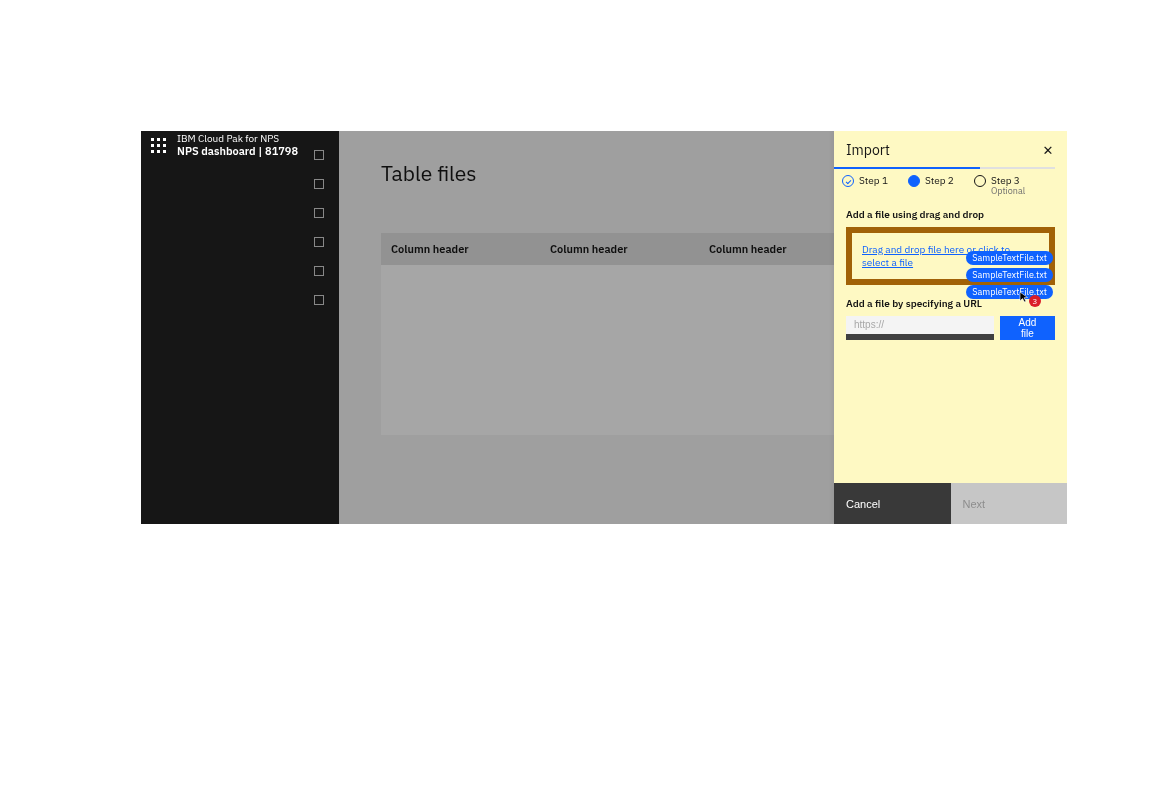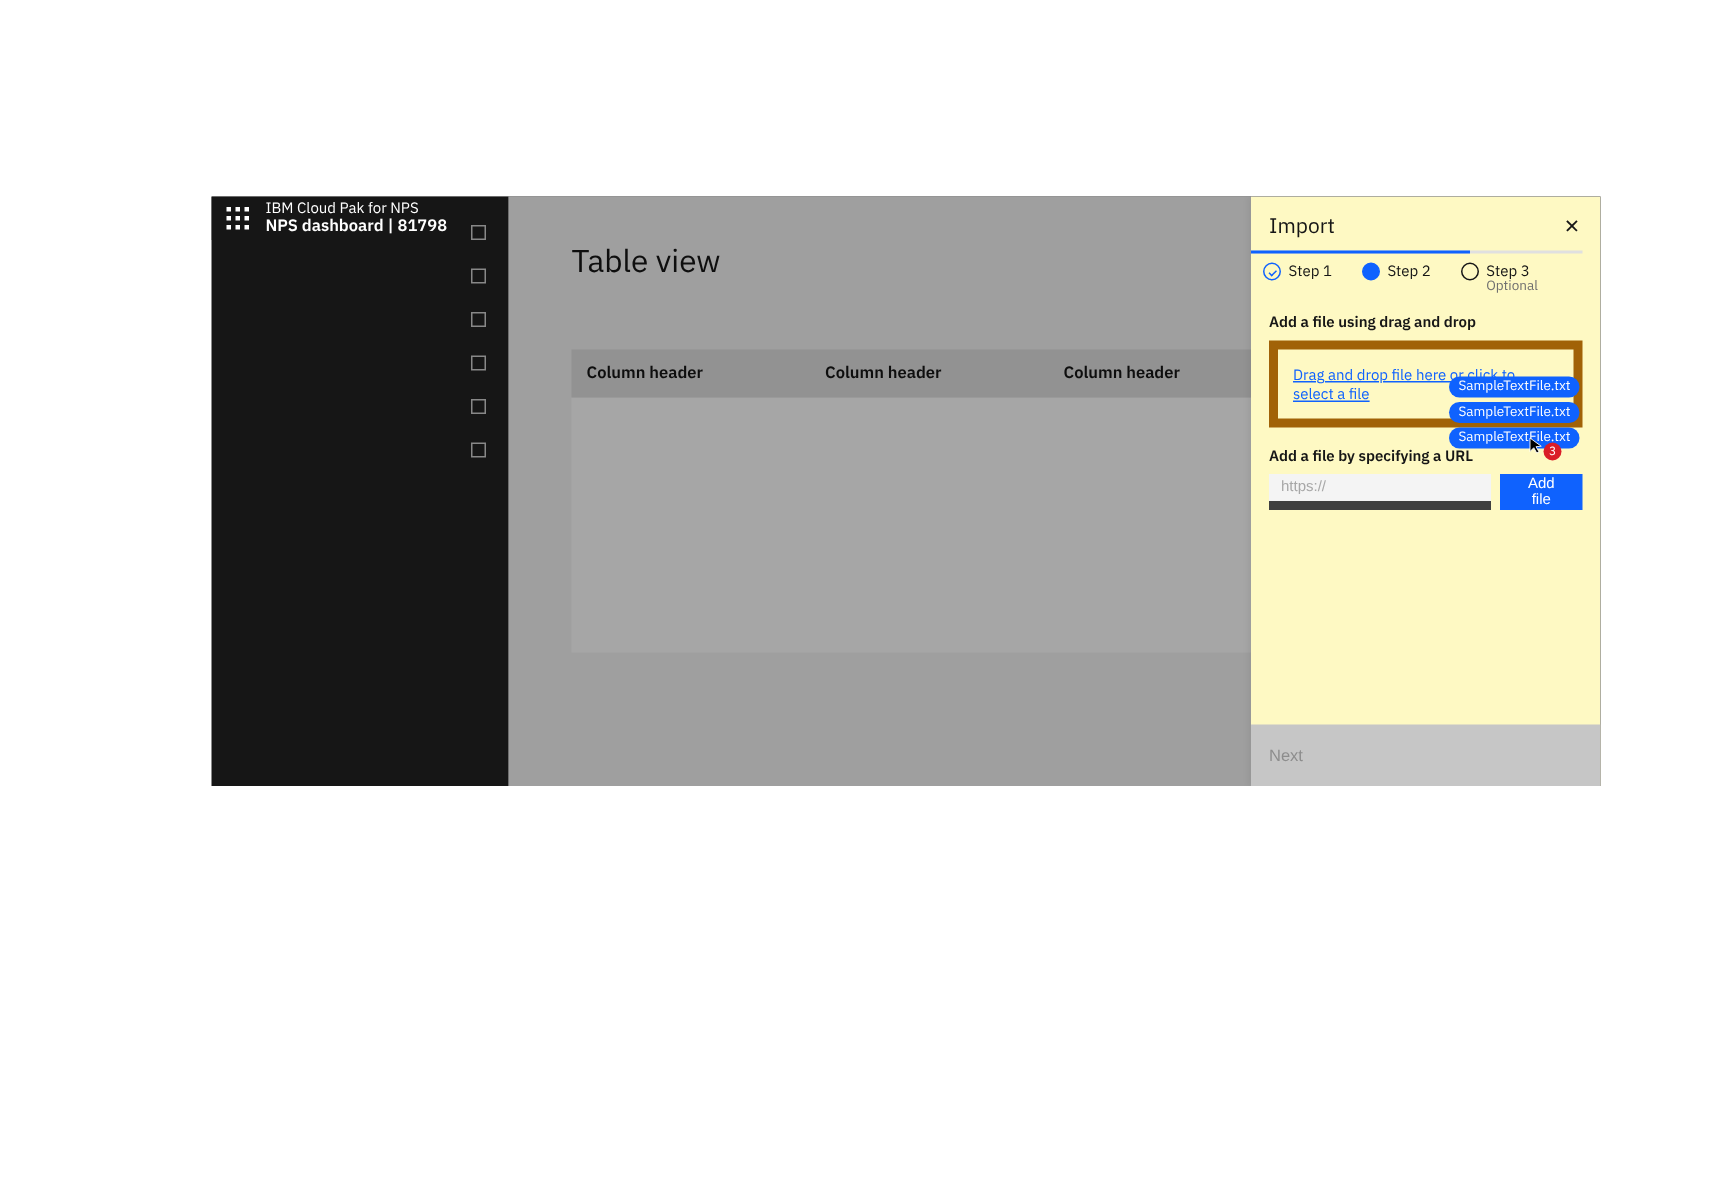--- a/index.html
+++ b/index.html
@@ -306,21 +306,21 @@
       <div class="sidebar-item"></div>
       <div class="sidebar-item"></div>
       <div class="sidebar-item"></div>
       <div class="sidebar-item"></div>
       <div class="sidebar-item"></div>
       <div class="sidebar-item"></div>
     </div>
 
     <div class="main">
       <div class="content">
-        <div class="page-title">Table view</div>
+        <div class="page-title">Table files</div>
         <div class="tablehead">
           <div class="col">Column header</div>
           <div class="col">Column header</div>
           <div class="col">Column header</div>
           <div class="col">Column header</div>
           <div class="close-mini">✕</div>
         </div>
         <div class="tablebody"></div>
       </div>
 
@@ -378,19 +378,20 @@
           </div>
 
           <div class="sp-label">Add a file by specifying a URL</div>
           <div class="url-row">
             <input class="url-input" placeholder="https://" style="">
             <button class="addfile-btn">Add file</button>
           </div>
         </div>
 
         <div class="sp-footer">
+          <button class="btn-cancel">Cancel</button>
           <button class="btn-next">Next</button>
         </div>
       </div>
 
     </div>
   </div>
 </div>
 
 </body></html>

